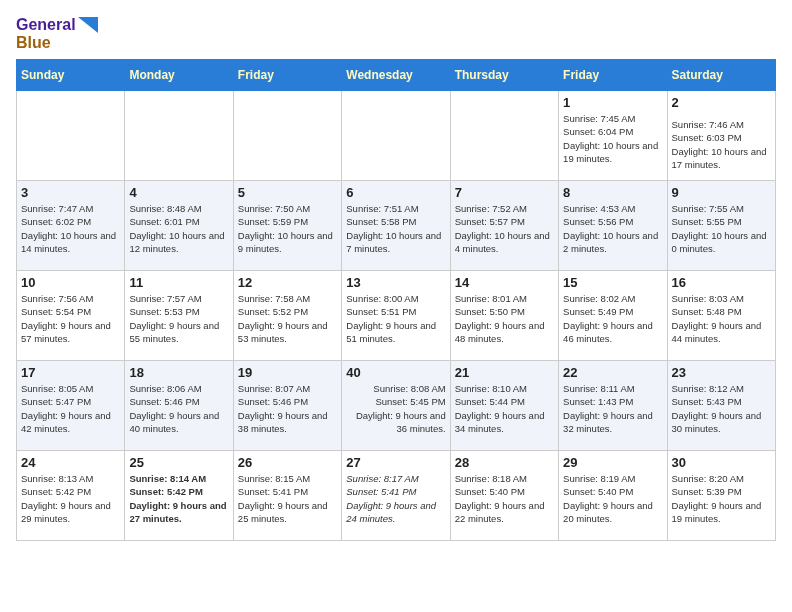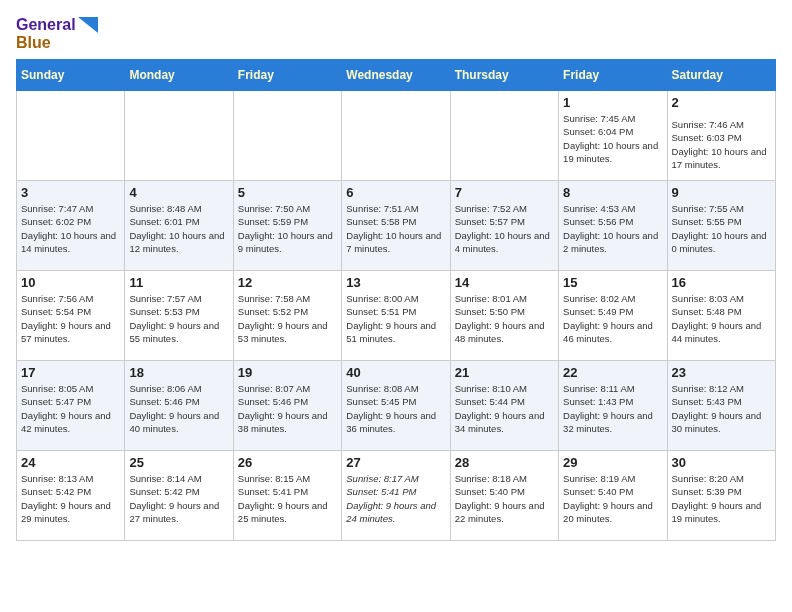--- a/index.html
+++ b/index.html
@@ -230,21 +230,21 @@
 Daylight: 9 hours and 40 minutes.</div>
         </td>
         <td>
           <div class="day-number">19</div>
           <div class="day-info" style="white-space: pre-line;">Sunrise: 8:07 AM
 Sunset: 5:46 PM
 Daylight: 9 hours and 38 minutes.</div>
         </td>
         <td>
           <div class="day-number">40</div>
-          <div class="day-info" style="white-space: pre-line;">Sunrise: 8:08 AM
+          <div class="day-info" style="white-space: pre-line; text-align: right;">Sunrise: 8:08 AM
 Sunset: 5:45 PM
 Daylight: 9 hours and 36 minutes.</div>
         </td>
         <td>
           <div class="day-number">21</div>
           <div class="day-info" style="white-space: pre-line;">Sunrise: 8:10 AM
 Sunset: 5:44 PM
 Daylight: 9 hours and 34 minutes.</div>
         </td>
         <td>
@@ -262,21 +262,21 @@
       </tr>
       <tr>
         <td>
           <div class="day-number">24</div>
           <div class="day-info" style="white-space: pre-line;">Sunrise: 8:13 AM
 Sunset: 5:42 PM
 Daylight: 9 hours and 29 minutes.</div>
         </td>
         <td>
           <div class="day-number">25</div>
-          <div class="day-info" style="white-space: pre-line;">Sunrise: 8:14 AM
+          <div class="day-info" style="white-space: pre-line; font-weight: bold;">Sunrise: 8:14 AM
 Sunset: 5:42 PM
 Daylight: 9 hours and 27 minutes.</div>
         </td>
         <td>
           <div class="day-number">26</div>
           <div class="day-info" style="white-space: pre-line;">Sunrise: 8:15 AM
 Sunset: 5:41 PM
 Daylight: 9 hours and 25 minutes.</div>
         </td>
         <td>

